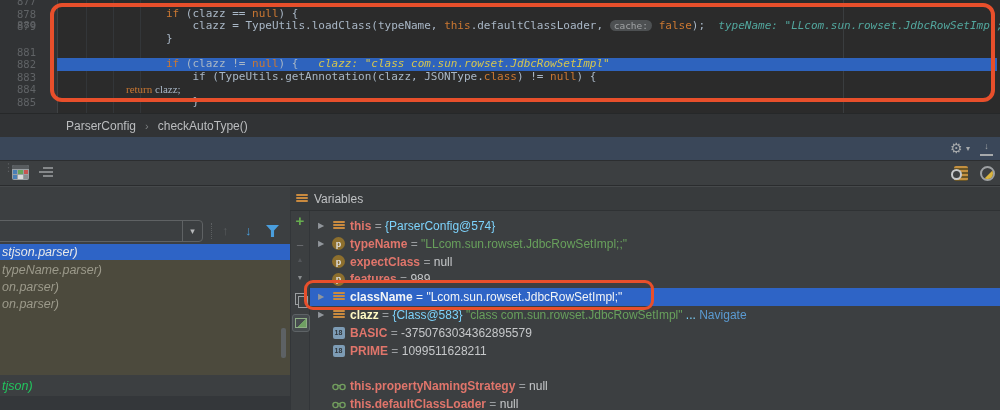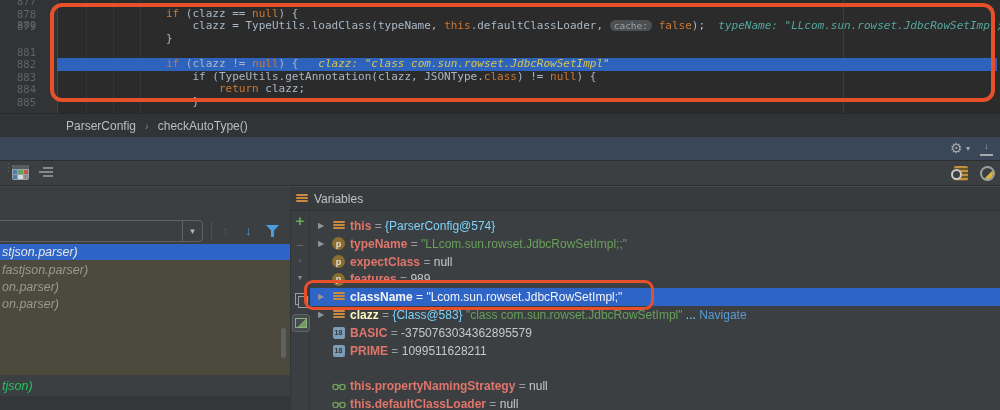--- a/index.html
+++ b/index.html
@@ -154,21 +154,21 @@
   <div id="colguide" class="abs"></div>
   <div id="code-lines">
       <div class="code-line" style="top: -5px;"></div>
       <div class="code-line" style="top: 7.7px;"><span class="c-p">                </span><span class="c-k">if </span><span class="c-p">(clazz == </span><span class="c-k">null</span><span class="c-p">) {</span></div>
       <div class="code-line" style="top: 20.3px;"><span class="c-p">                    </span><span class="c-p">clazz = TypeUtils.loadClass(typeName, </span><span class="c-k">this</span><span class="c-p">.defaultClassLoader, </span><span class="c-pill">cache:</span><span class="c-p"> </span><span class="c-k">false</span><span class="c-p">);</span><span class="c-p">  </span><span class="c-hint">typeName: "LLcom.sun.rowset.JdbcRowSetImpl;;"</span></div>
       <div class="code-line" style="top: 32.9px;"><span class="c-p">                </span><span class="c-p">}</span></div>
       <div class="code-line" style="top: 45.5px;"></div>
       <div class="exec-bar" style="top: 58.1px;"></div>
       <div class="code-line" style="top: 58.1px;"><span class="c-p">                </span><span class="c-k">if </span><span class="c-p">(clazz != </span><span class="c-k">null</span><span class="c-p">) {   </span><span class="c-hintY">clazz: "class com.sun.rowset.JdbcRowSetImpl"</span></div>
       <div class="code-line" style="top: 70.7px;"><span class="c-p">                    </span><span class="c-p">if (TypeUtils.getAnnotation(clazz, JSONType.</span><span class="c-k">class</span><span class="c-p">) != </span><span class="c-k">null</span><span class="c-p">) {</span></div>
-      <div class="code-line" style="top: 83.3px;"><span class="c-p">                        </span><span class="c-k">return</span><span class="c-p"> clazz;</span></div>
+      <div class="code-line" style="top: 83.3px; font-family: Liberation Serif, serif;"><span class="c-p">                        </span><span class="c-k">return</span><span class="c-p"> clazz;</span></div>
       <div class="code-line" style="top: 95.9px;"><span class="c-p">                    </span><span class="c-p">}</span></div>
     </div>
 </div>
 <div id="code-obox" class="obox"></div>
 
 <div id="crumbs" class="abs">
   <span>ParserConfig</span>
   <span class="crumb-sep">›</span>
   <span>checkAutoType()</span>
 </div>
@@ -206,21 +206,21 @@
   <div id="thread-combo">
     <div id="combo-arrow">▾</div>
   </div>
   <div id="dotted-sep"></div>
   <span id="up-ico" class="tico abs">↑</span>
   <span id="down-ico" class="tico abs">↓</span>
   <div id="funnel-ico"></div>
   <div id="olive"></div>
   <div id="frames-rows">
       <div class="frow sel" style="top: 57px;">stjson.parser)</div>
-      <div class="frow olv" style="top: 75px;">fastjson.parser)</div>
+      <div class="frow olv" style="top: 75px;">typeName.parser)</div>
       <div class="frow olv" style="top: 92px;">on.parser)</div>
       <div class="frow olv" style="top: 109px;">on.parser)</div>
       <div class="frow drk" style="top: 189px;">tjson)</div>
     </div>
   <div id="frames-bottom"></div>
   <div id="fscroll"></div>
 </div>
 
 <div id="watchbar" class="abs">
   <div id="wb-add" class="wb">+</div>

